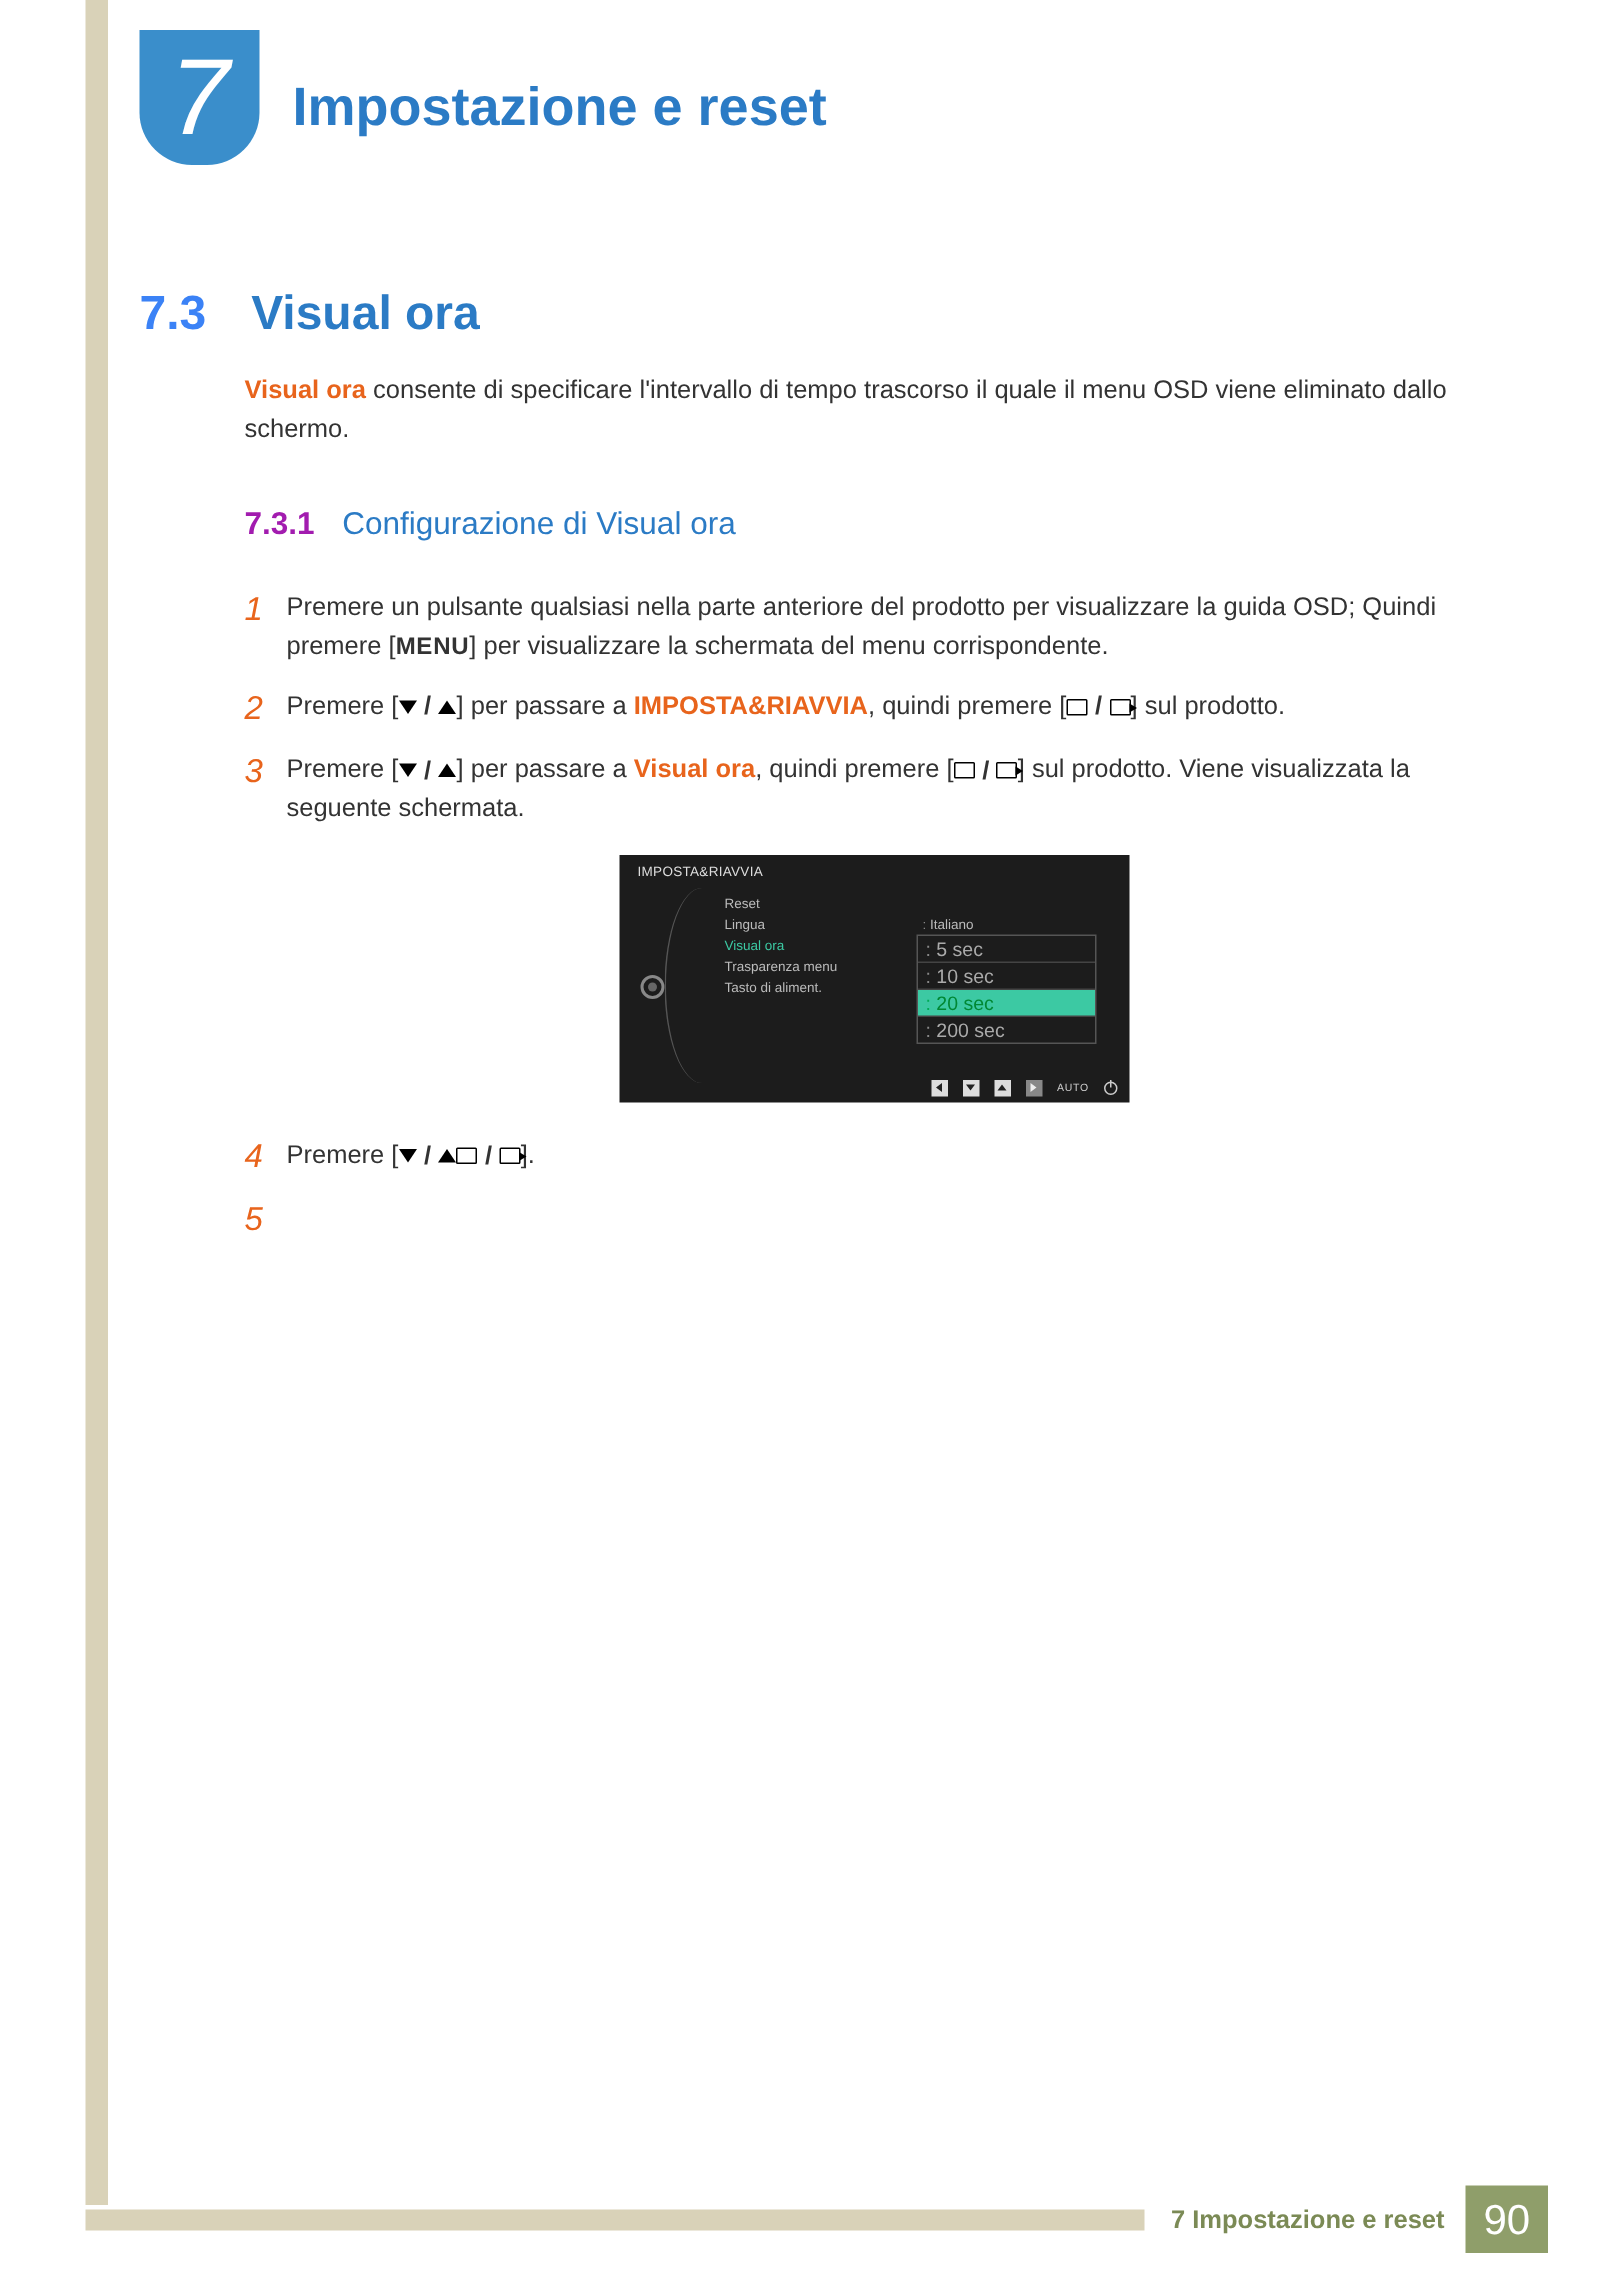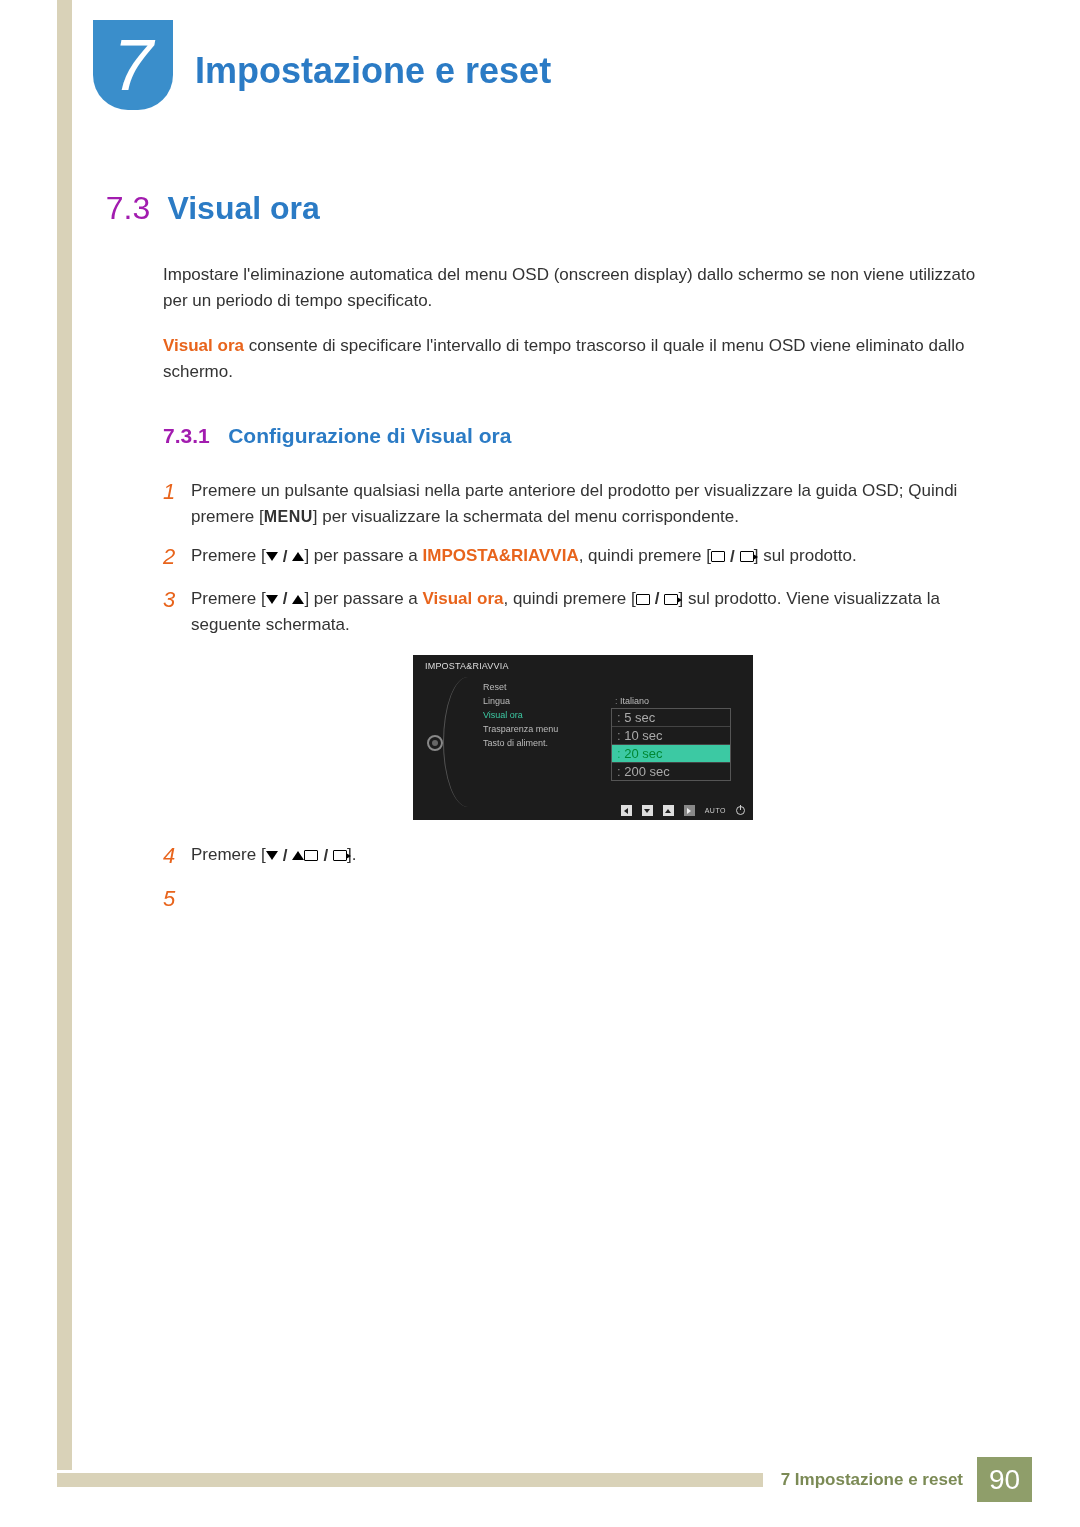--- a/index.html
+++ b/index.html
@@ -46,47 +46,46 @@
     color: #2b7bc5;
     font-weight: bold;
   }
   .content {
     position: absolute;
     left: 93px;
     top: 190px;
     width: 910px;
   }
   .section-num {
-    color: #a21caf;
+    color: #3b82f6;
     font-size: 32px;
-    font-weight: normal;
+    font-weight: bold;
     display: inline-block;
     width: 70px;
-    text-align: center;
   }
   .section-title {
     color: #2b7bc5;
     font-size: 32px;
     font-weight: bold;
   }
   .body-text {
     margin-left: 70px;
     margin-top: 35px;
     font-size: 17px;
     line-height: 1.5;
     color: #333;
   }
   .body-text.mt20 { margin-top: 20px; }
   .body-text b.orange { color: #e8641c; font-weight: bold; }
   .subsection {
     margin-left: 70px;
     margin-top: 40px;
   }
   .subsection-num { color: #a21caf; font-size: 21px; font-weight: bold; }
-  .subsection-title { color: #2b7bc5; font-size: 21px; font-weight: bold; margin-left: 14px;}
+  .subsection-title { color: #2b7bc5; font-size: 21px; font-weight: normal; margin-left: 14px;}
   .steps { margin-left: 70px; margin-top: 30px; }
   .step { display: flex; margin-bottom: 14px; align-items: flex-start; }
   .step-num {
     font-style: italic;
     color: #e8641c;
     font-size: 22px;
     width: 28px;
     flex-shrink: 0;
     line-height: 1.3;
   }
@@ -295,21 +294,20 @@
   <span class="chapter-tab-num">7</span>
 </div>
 <div class="chapter-title">Impostazione e reset</div>
 
 <div class="content">
   <div>
     <span class="section-num">7.3</span>
     <span class="section-title">Visual ora</span>
   </div>
 
-  <p class="body-text">Impostare l'eliminazione automatica del menu OSD (onscreen display) dallo schermo se non viene utilizzato per un periodo di tempo specificato.</p>
 
   <p class="body-text mt20">
     <b class="orange">Visual ora</b><span> consente di specificare l'intervallo di tempo trascorso il quale il menu OSD viene eliminato dallo schermo.</span>
   </p>
 
   <div class="subsection">
     <span class="subsection-num">7.3.1</span>
     <span class="subsection-title">Configurazione di Visual ora</span>
   </div>
 

